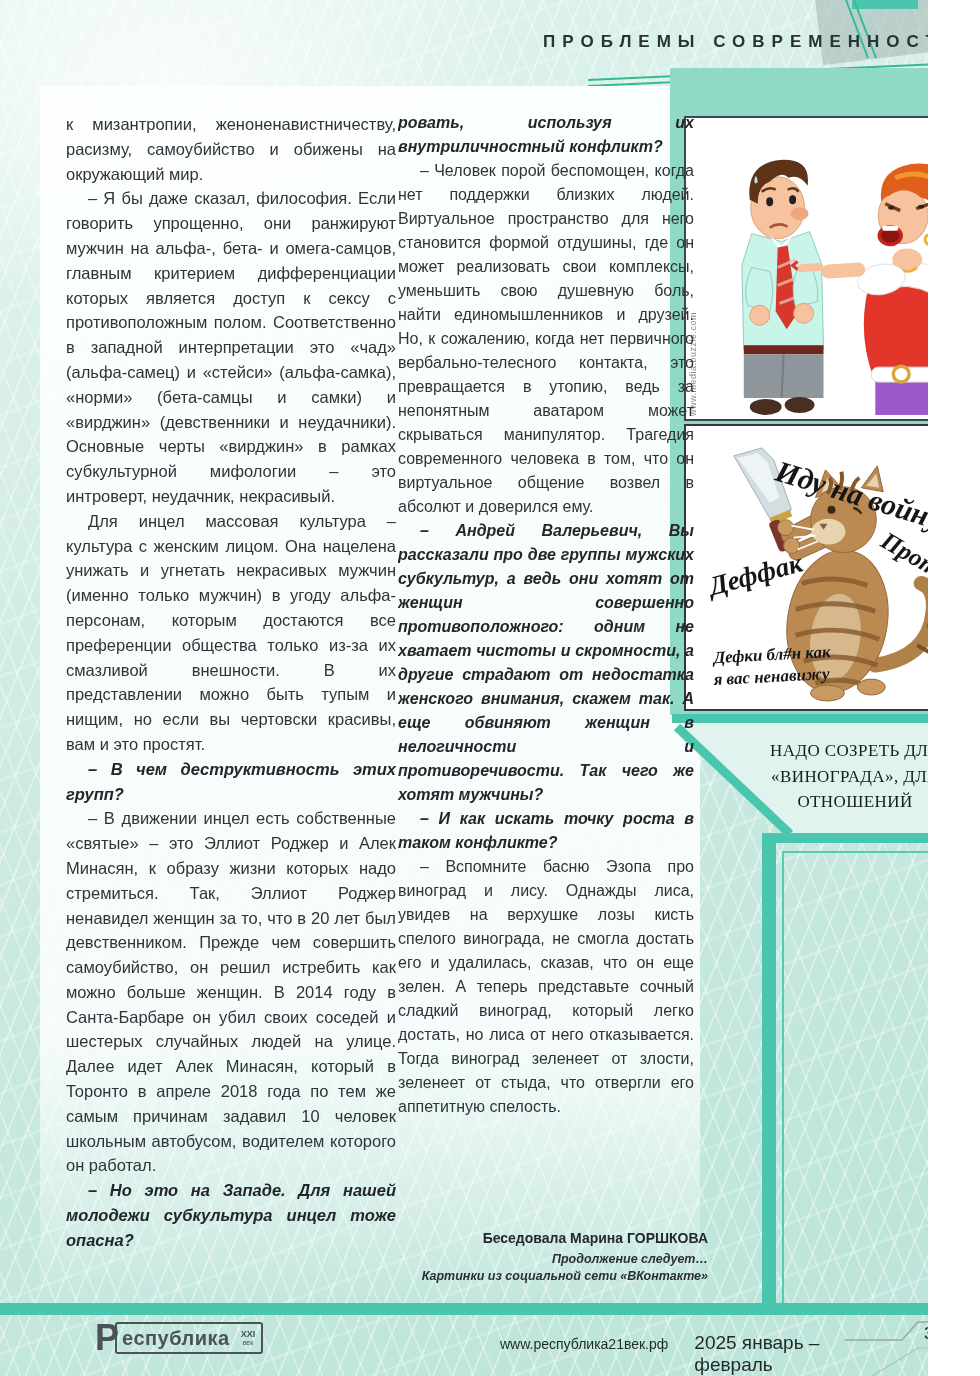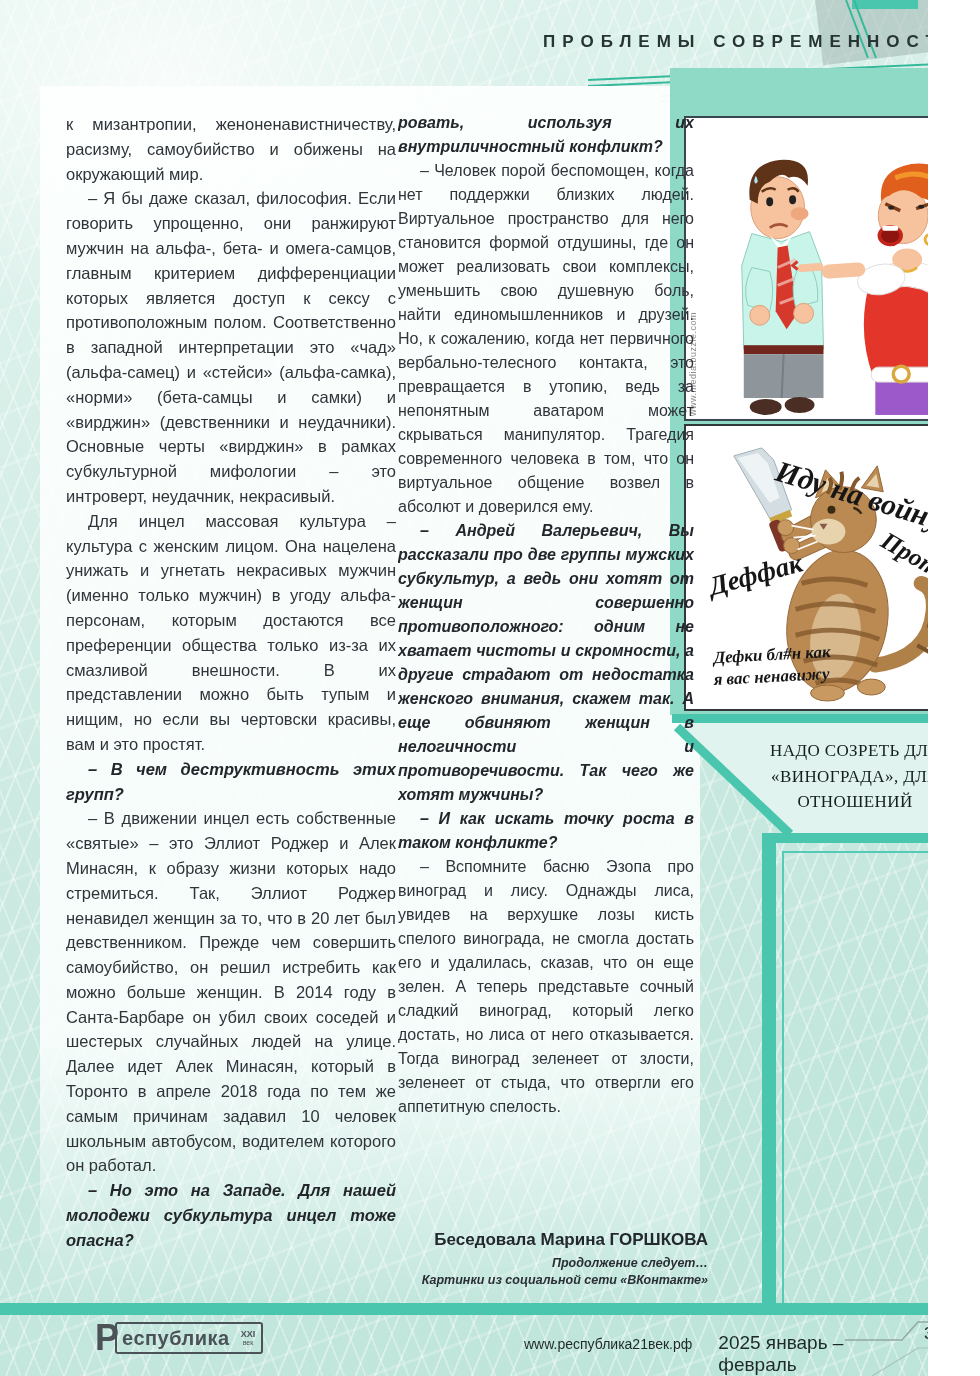--- a/index.html
+++ b/index.html
@@ -30,42 +30,42 @@
   .img2{left:684px;top:424px;width:277px;height:283px;border:2px solid #32383a;}
   .watermark{left:2px;bottom:3px;font-size:9px;color:#8a8a8a;writing-mode:vertical-rl;transform:rotate(180deg);letter-spacing:.5px;}
   
   .col{position:absolute;text-align:justify;color:#30343a;overflow:hidden;}
   .col p{margin:0;text-indent:22px;}
   .col p.noindent{text-indent:0;}
   .col p.q{font-weight:bold;font-style:italic;color:#23272c;}
   .col1{left:66px;top:112px;width:330px;height:1176px;font-size:16.5px;line-height:24.8px;}
   .col2{left:398px;top:111px;width:296px;height:1112px;font-size:16px;line-height:24px;}
   .endblock{left:378px;top:1230px;width:330px;text-align:right;color:#23282e;}
-  .byline{font-size:17px;font-weight:600;margin:0;}
+  .byline{font-size:14px;font-weight:600;margin:0;}
   .follow{font-size:12.5px;font-weight:bold;margin:6px 0 0 0;color:#2a2f35;font-style:italic;}
   .follow2{margin-top:3px;}
   
   .quote-svg{left:672px;top:714px;}
   .quote-text{left:742px;top:738px;width:226px;text-align:center;
     font-family:"Liberation Serif",serif;font-weight:400;font-size:17px;line-height:1.5;
     letter-spacing:.4px;color:#14201d;}
   .frame-bar{left:762px;top:833px;width:218px;height:10px;background:#49c6ad;}
   .frame-left{left:762px;top:833px;width:14px;height:472px;background:#49c6ad;}
   .frame-box{left:782px;top:851px;width:190px;height:451px;border:2px solid #55cab4;}
   
   .footer-bar{left:0;top:1303px;width:980px;height:12px;background:#49c6ad;}
   .logo{left:95px;top:1320px;display:flex;align-items:center;color:#4b5258;}
   .logo-r{font-size:36px;font-weight:bold;line-height:1;margin-right:-4px;z-index:2;}
   .logo-box{border:2.5px solid #4b5258;border-radius:3px;height:28px;display:flex;align-items:center;
     padding:0 6px 0 5px;gap:11px;}
   .logo-rest{font-size:20px;font-weight:bold;letter-spacing:.5px;}
   .logo-stack{display:flex;flex-direction:column;align-items:center;line-height:1;}
   .logo-xxi{font-size:9px;font-weight:bold;}
   .logo-vek{font-size:7px;}
-  .footer-right{left:500px;top:1332px;width:392px;display:flex;align-items:baseline;justify-content:flex-end;gap:26px;color:#1e2a28;margin-left:24px;}
+  .footer-right{left:500px;top:1332px;width:392px;display:flex;align-items:baseline;justify-content:flex-end;gap:26px;color:#1e2a28;}
   .site{font-size:14px;}
   .issue{font-size:19px;}
   .pagenum{left:924px;top:1324px;font-size:17px;color:#1e2a28;}
   .decor{pointer-events:none;}
 </style>
 </head>
 <body>
 
 <div class="page">
 

